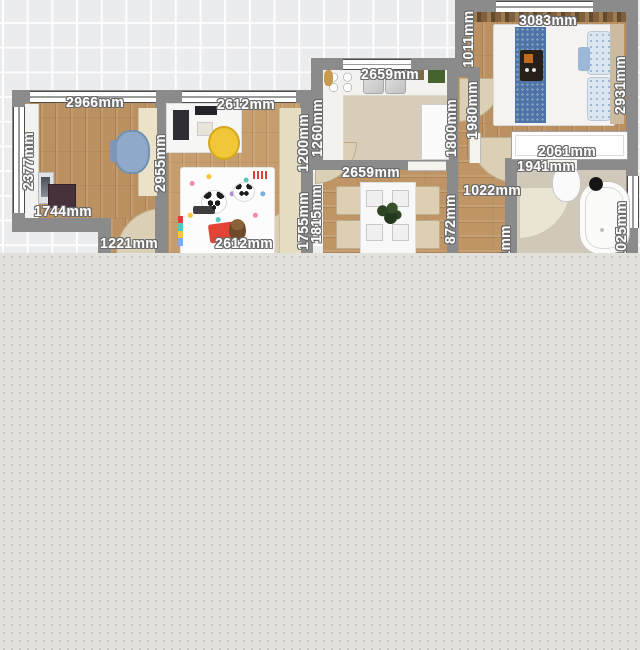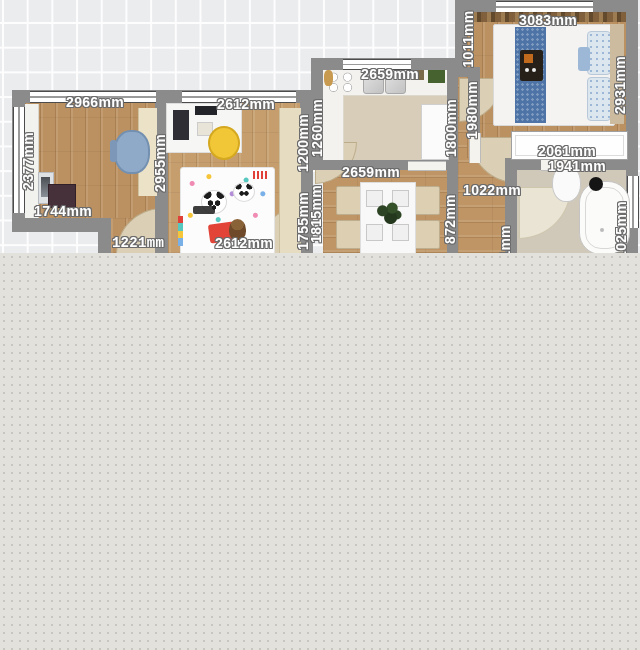--- a/index.html
+++ b/index.html
@@ -186,37 +186,37 @@
     <div class="furn" style="left:579px;top:181px;width:49px;height:72px;background:#fbfbfa;border:1.5px solid #c4c4c4;border-radius:22px;">
       <div class="abs" style="left:5px;top:5px;width:37px;height:60px;border:1px solid #d8d8d8;border-radius:16px;"></div>
       <div class="abs" style="left:20px;top:46px;width:4px;height:4px;border-radius:50%;background:#bbb;"></div>
     </div>
     <div class="furn" style="left:589px;top:177px;width:14px;height:14px;border-radius:50%;background:#151515;"></div>
 
     <span class="dim" style="left:95px;top:103px;">2966mm</span>
     <span class="dim dim-v" style="left:29px;top:161px;">2377mm</span>
     <span class="dim" style="left:63px;top:212px;">1744mm</span>
     <span class="dim dim-v" style="left:161px;top:163px;">2955mm</span>
-    <span class="dim" style="left:138px;top:244px;font-family:Liberation Mono, monospace;">1221mm</span>
+    <span class="dim" style="left:129px;top:244px;">1221mm</span>
     <span class="dim" style="left:246px;top:105px;">2612mm</span>
     <span class="dim" style="left:244px;top:244px;">2612mm</span>
     <span class="dim dim-v" style="left:304px;top:143px;">1200mm</span>
     <span class="dim dim-v" style="left:304px;top:221px;">1755mm</span>
     <span class="dim" style="left:390px;top:75px;">2659mm</span>
     <span class="dim dim-v" style="left:318px;top:128px;">1260mm</span>
     <span class="dim dim-v" style="left:452px;top:128px;">1800mm</span>
     <span class="dim" style="left:371px;top:173px;">2659mm</span>
     <span class="dim dim-v" style="left:317px;top:214px;">1815mm</span>
     <span class="dim dim-v" style="left:451px;top:219px;">872mm</span>
     <span class="dim" style="left:548px;top:21px;">3083mm</span>
     <span class="dim dim-v" style="left:469px;top:39px;">1011mm</span>
     <span class="dim dim-v" style="left:473px;top:110px;">1980mm</span>
     <span class="dim dim-v" style="left:621px;top:85px;">2931mm</span>
     <span class="dim" style="left:567px;top:152px;">2061mm</span>
-    <span class="dim" style="left:577px;top:167px;">1941mm</span>
+    <span class="dim" style="left:546px;top:167px;">1941mm</span>
     <span class="dim" style="left:492px;top:191px;">1022mm</span>
     <span class="dim dim-v" style="left:506px;top:250px;">861mm</span>
     <span class="dim dim-v" style="left:622px;top:230px;">1025mm</span>
   </div>
 
   <div id="workspace"></div>
 
 </div>
 
 </body></html>

